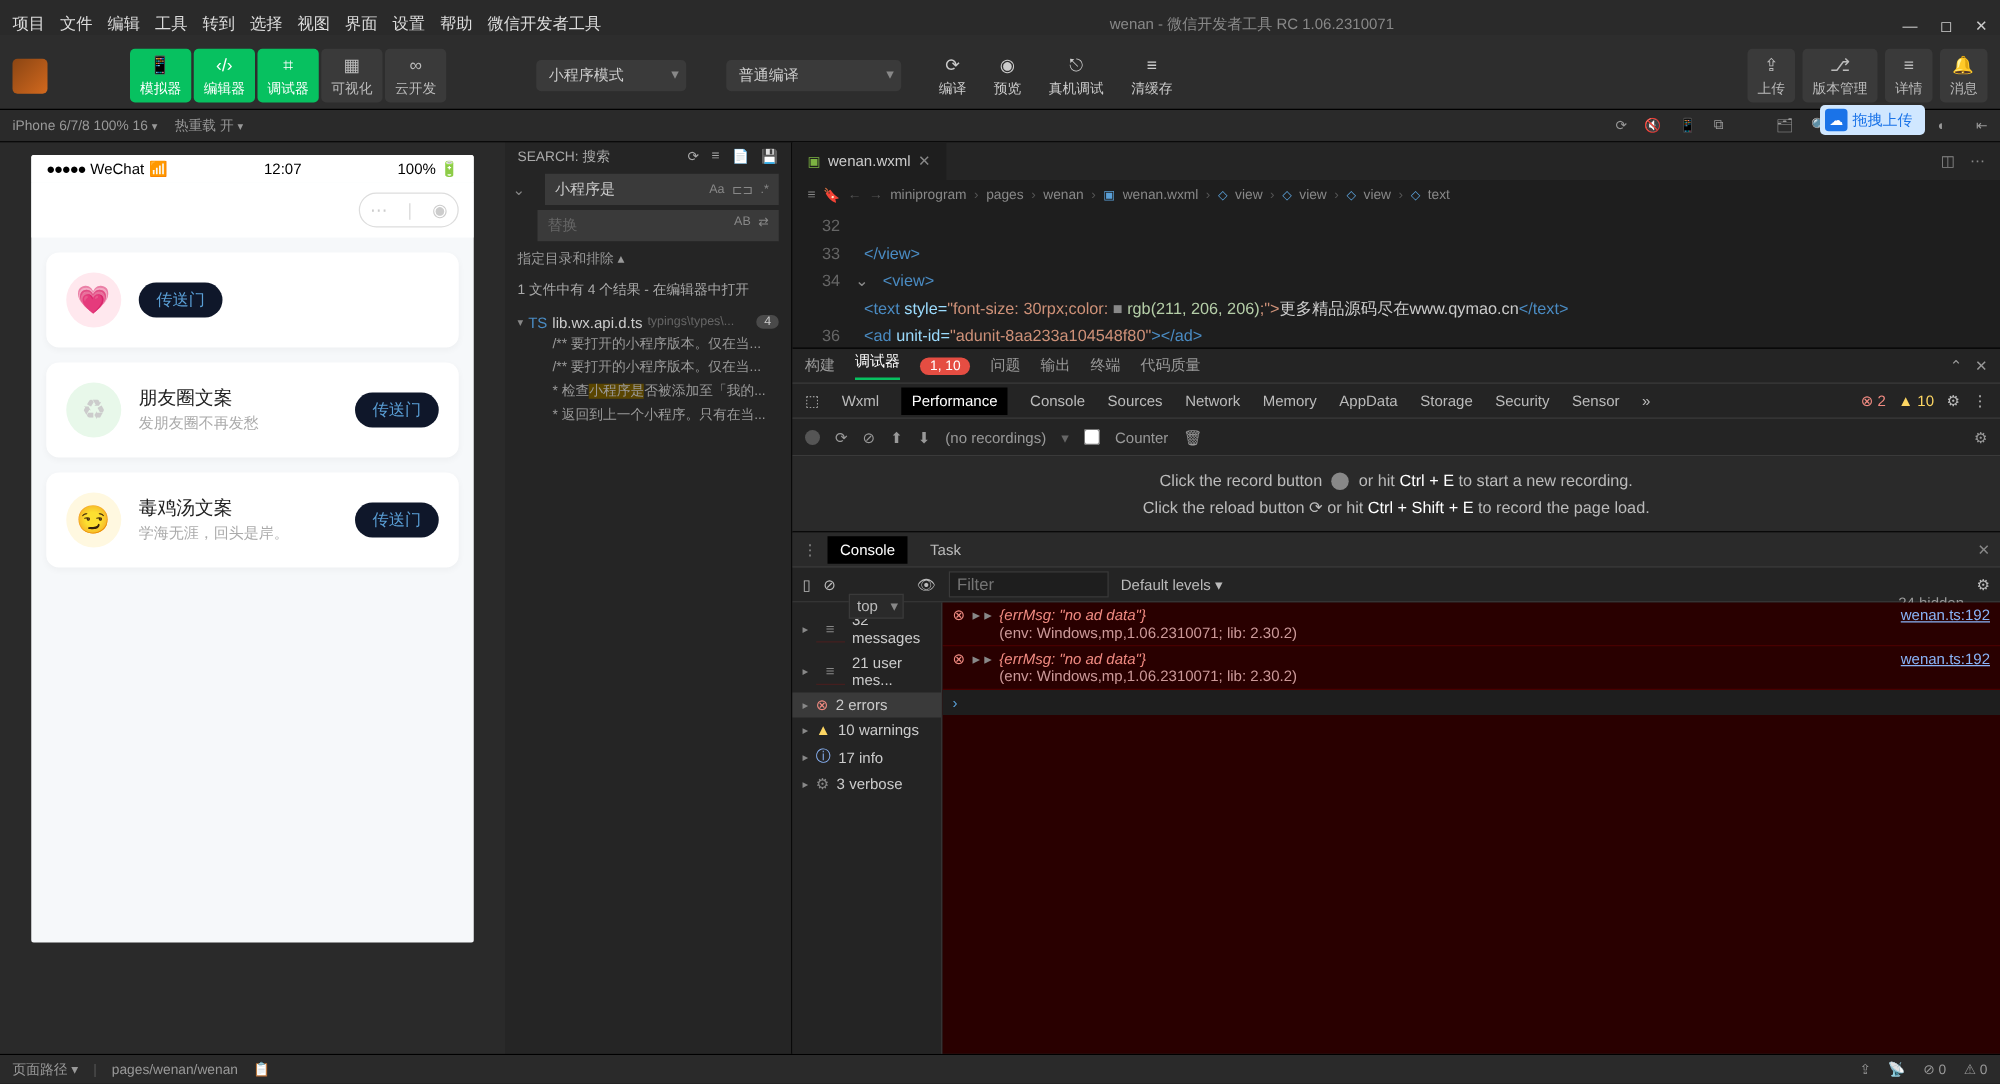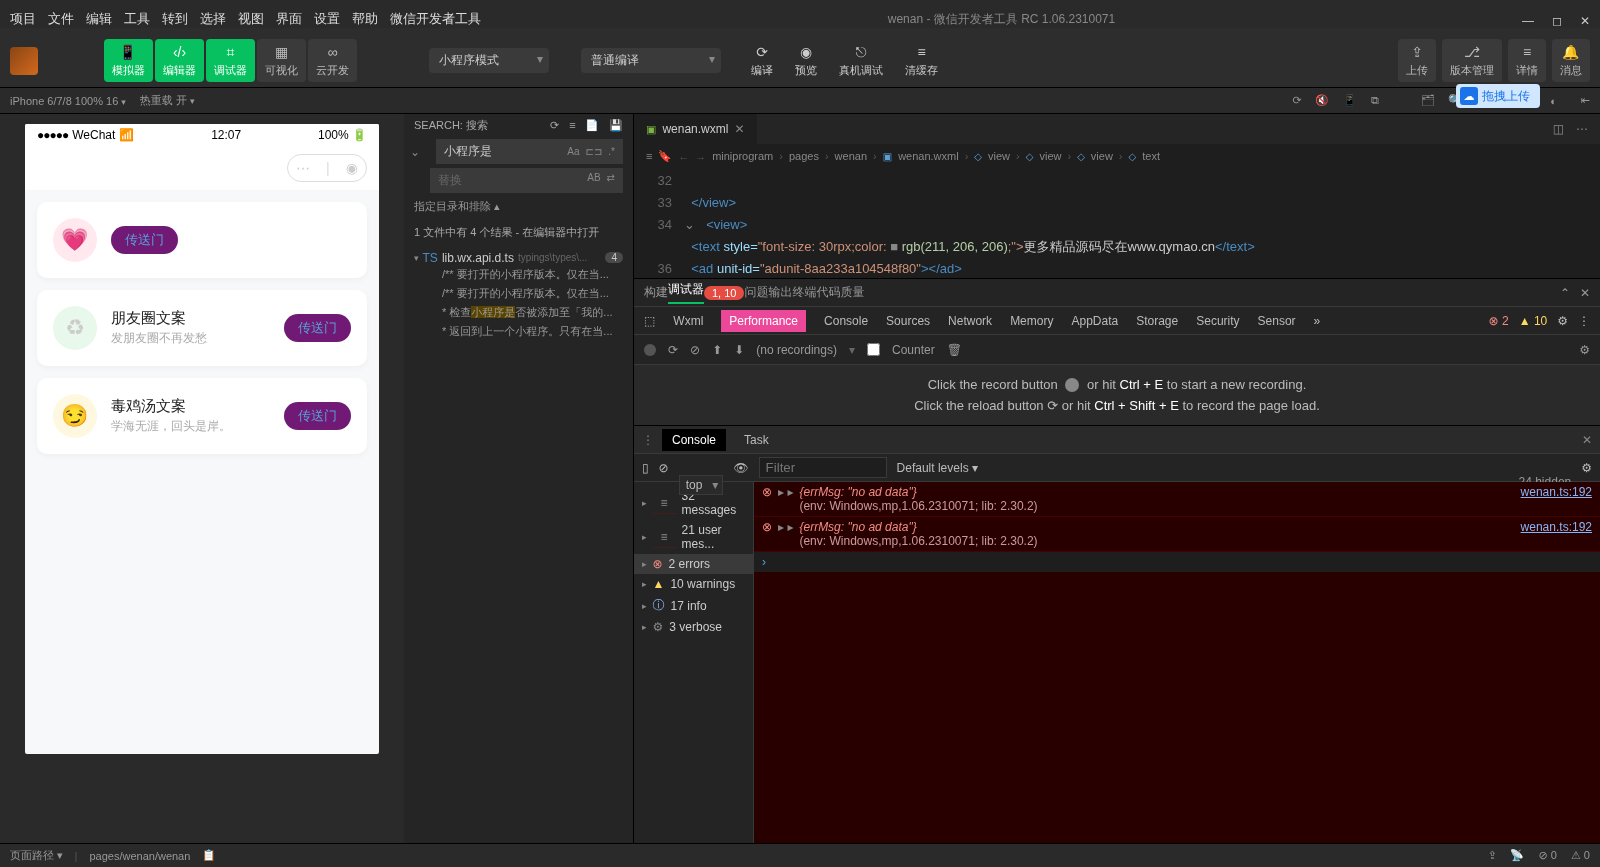--- a/index.html
+++ b/index.html
@@ -44,21 +44,21 @@
 .capsule span { font-size: 14px; }
 .phone-content { padding: 12px; display: flex; flex-direction: column; gap: 12px; }
 .card { background: #fff; border-radius: 10px; padding: 16px; display: flex; align-items: center; gap: 14px; box-shadow: 0 2px 6px rgba(0,0,0,0.04); }
 .card-icon { width: 44px; height: 44px; border-radius: 50%; display: flex; align-items: center; justify-content: center; font-size: 22px; }
 .card-icon.pink { background: #ffe8ee; }
 .card-icon.green { background: #e8f8ea; }
 .card-icon.yellow { background: #fff8e0; }
 .card-text { flex: 1; }
 .card-title { font-size: 15px; color: #222; font-weight: 500; }
 .card-sub { font-size: 12px; color: #aaa; margin-top: 2px; }
-.card-btn { background: #701a75; color: #5a9fd6; padding: 5px 14px; border-radius: 14px; font-size: 13px; }
+.card-btn { background: #0f172a; color: #5a9fd6; padding: 5px 14px; border-radius: 14px; font-size: 13px; }
 
 
 .sidepanel { width: 230px; background: #252525; border-right: 1px solid #000; display: flex; flex-direction: column; }
 .search-header { display: flex; align-items: center; padding: 4px 10px; color: #aaa; font-size: 11px; }
 .search-header .icons { margin-left: auto; display: flex; gap: 10px; }
 .search-box { margin: 2px 10px; background: #3a3a3a; padding: 4px 8px; color: #ccc; font-size: 12px; display: flex; align-items: center; }
 .search-box .opts { margin-left: auto; display: flex; gap: 6px; font-size: 10px; color: #888; }
 .search-replace { margin: 2px 10px 2px 26px; background: #3a3a3a; padding: 4px 8px; color: #888; font-size: 12px; display: flex; }
 .search-info { padding: 4px 10px; color: #999; font-size: 11px; }
 .search-results-info { padding: 6px 10px; color: #aaa; font-size: 11px; line-height: 1.5; }
@@ -83,26 +83,26 @@
 .code { flex: 1; line-height: 22px; padding-top: 2px; white-space: pre; }
 .code .tag { color: #4a8bc2; }
 .code .attr { color: #9cdcfe; }
 .code .str { color: #ce9178; }
 .code .txt { color: #ccc; }
 .code .num { color: #b5cea8; }
 .fold { color: #888; padding-right: 4px; cursor: pointer; }
 
 
 .devtools { height: 310px; background: #242424; display: flex; flex-direction: column; border-top: 1px solid #000; }
-.dt-tabs1 { height: 28px; display: flex; align-items: center; padding: 0 10px; gap: 0; color: #999; font-size: 12px; border-bottom: 1px solid #3a3a3a; }
+.dt-tabs1 { height: 28px; display: flex; align-items: center; padding: 0 10px; gap: 16px; color: #999; font-size: 12px; border-bottom: 1px solid #3a3a3a; }
 .dt-tabs1 .active { color: #fff; border-bottom: 2px solid #07c160; padding-bottom: 4px; }
 .dt-tabs1 .badge { background: #e54d42; color: #fff; border-radius: 9px; padding: 1px 8px; font-size: 11px; }
 .dt-tabs1 .right { margin-left: auto; display: flex; gap: 10px; }
 .dt-tabs2 { height: 28px; display: flex; align-items: center; padding: 0 10px; gap: 18px; color: #bbb; font-size: 12px; border-bottom: 1px solid #3a3a3a; }
-.dt-tabs2 .active { color: #fff; background: #ec4899; padding: 4px 8px; }
+.dt-tabs2 .active { color: #fff; background: #000000; padding: 4px 8px; }
 .dt-tabs2 .right { margin-left: auto; display: flex; gap: 10px; align-items: center; }
 .dt-tabs2 .err { color: #f28b82; }
 .dt-tabs2 .warn { color: #fdd663; }
 .dt-perfbar { height: 30px; display: flex; align-items: center; padding: 0 10px; gap: 12px; color: #999; border-bottom: 1px solid #3a3a3a; font-size: 12px; }
 .dt-perfbar .circle { width: 12px; height: 12px; border-radius: 50%; background: #555; }
 .dt-perfbar input[type=checkbox] { margin: 0; }
 .dt-perfbody { flex: 0 0 60px; display: flex; flex-direction: column; align-items: center; justify-content: center; gap: 6px; color: #bbb; font-size: 13px; background: #2a2a2a; }
 .dt-perfbody .rec { display: inline-block; width: 14px; height: 14px; border-radius: 50%; background: #888; vertical-align: middle; margin: 0 4px; }
 .dt-perfbody kbd { color: #fff; }
 

